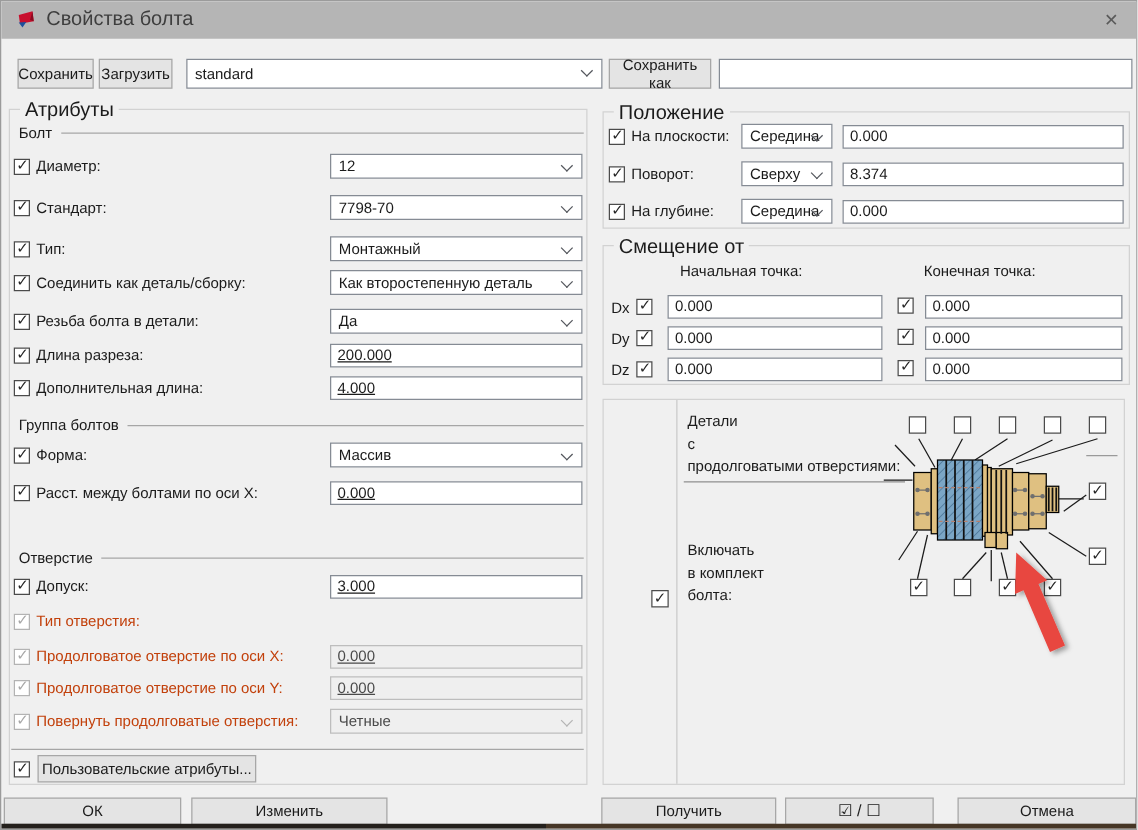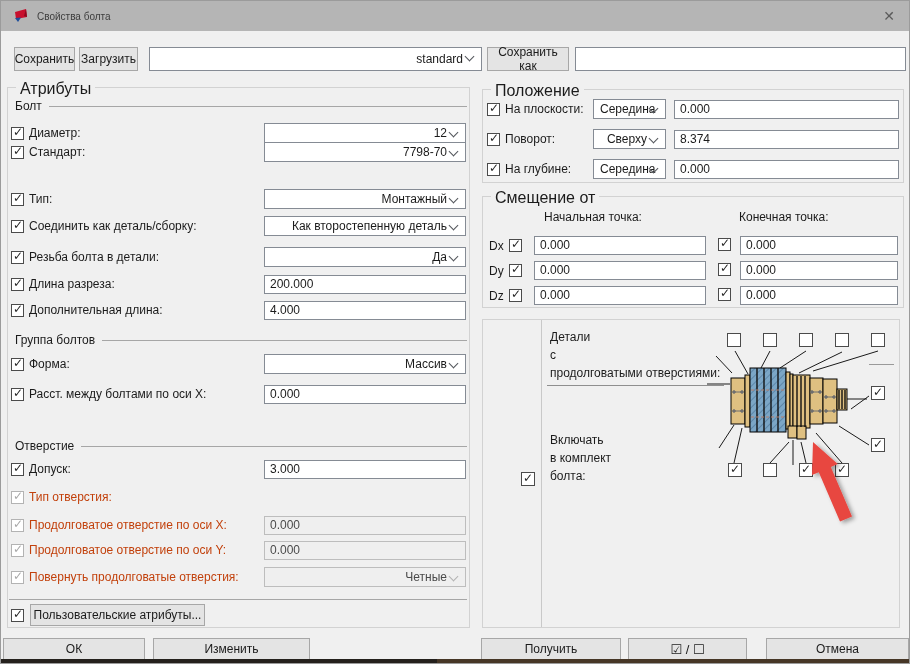--- a/index.html
+++ b/index.html
@@ -2,45 +2,45 @@
 <html><head>
 <meta charset="utf-8">
 <style>
   * { box-sizing: border-box; margin: 0; padding: 0; }
   html,body { width:910px; height:664px; }
   body { font-family:"Liberation Sans","DejaVu Sans",sans-serif; font-size:12px; color:#1b1b1b; }
   .dlg { position:relative; width:910px; height:664px; background:#f0f0f0; border:1px solid #9b9b9b; overflow:hidden; }
 
   
   .titlebar { position:absolute; left:0; top:0; width:100%; height:30px; background:#b5b5b5; display:flex; align-items:center; }
-  .titlebar .title { margin-left:8px; color:#3e3e3e; font-size:10px; }
+  .titlebar .title { margin-left:8px; color:#3e3e3e; font-size:16px; }
   .app-icon { margin-left:12px; width:16px; height:16px; display:inline-block; }
   .close { position:absolute; right:10px; top:6px; width:20px; height:18px; text-align:center; color:#5a5a5a; font-size:14px; line-height:18px; cursor:default; }
 
   
   .btn { position:absolute; background:#e4e4e4; border:1px solid #a7a7a7; font-family:inherit; font-size:12px; color:#1b1b1b; display:flex; align-items:center; justify-content:center; }
   .txtbox { position:absolute; background:#fff; border:1px solid #858b94; font-family:inherit; font-size:12px; color:#1b1b1b; padding:0 5px; }
-  .combo { position:relative; background:#fff; border:1px solid #858b94; height:20px; padding:2px 18px 0 6px; white-space:nowrap; overflow:hidden;text-align:right; }
+  .combo { position:relative; background:#fff; border:1px solid #858b94; height:20px; padding:2px 18px 0 6px; white-space:nowrap; overflow:hidden; }
   .combo::after { content:""; position:absolute; right:8px; top:5px; width:6px; height:6px; border-right:1.4px solid #53565c; border-bottom:1.4px solid #53565c; transform:rotate(45deg); }
   .cb { width:13px; height:13px; min-width:13px; border:1px solid #4b4b4b; background:#fff; display:inline-block; position:relative; }
   .cb.on::after { content:"\2713"; position:absolute; left:-1px; top:-3px; width:14px; text-align:center; font-size:12px; font-weight:bold; color:#262626; }
 
   
   .group { position:absolute; border:1px solid #d2d2d2; }
   .glabel { position:absolute; top:-8px; left:8px; background:#f0f0f0; padding:0 4px; font-size:16px; color:#1b1b1b; }
   .sect { position:absolute; display:flex; align-items:center; }
   .sect .sectlbl { padding-right:7px; }
   .sect .sectline { flex:1; height:1px; background:#a6a6a6; }
   .hline { position:absolute; height:1px; background:#a6a6a6; }
 
   
   .lrow { position:absolute; left:10px; width:457px; height:20px; display:flex; align-items:center; }
   .lrow .lbl { margin-left:5px; }
   .lrow .ctrl { position:absolute; left:253px; top:0; width:202px; }
-  .lrow .txtctrl { position:absolute; left:253px; top:1px; width:202px; height:19px; background:#fff; border:1px solid #858b94; padding:1px 5px 0 5px; }
+  .lrow .txtctrl { position:absolute; left:253px; top:1px; width:202px; height:19px; background:#fff; border:1px solid #858b94; padding:1px 5px 0 5px;text-decoration:underline; }
   .dis .lbl { color:#c2410c; }
   .dis .cb { border-color:#b3b3b3; }
   .dis .cb.on::after { color:#a8a8a8; }
   .dis .combo, .dis .txtctrl { background:#efefef; border-color:#bdbdbd; color:#4a4a4a; }
   .dis .combo::after { border-color:#b3b3b3; }
 
   
   .prow { position:absolute; left:486px; width:417px; height:20px; display:flex; align-items:center; }
   .prow .lbl { margin-left:5px; }
   .prow .ctrl { position:absolute; left:106px; top:0; width:73px; }
@@ -94,21 +94,21 @@
   <div class="sect" style="left:14px;top:98px;width:452px">
     <span class="sectlbl">Болт</span>
       <span class="sectline"></span>
   </div>
 
   <div class="lrow" style="top:122px">
     <span class="cb on"></span>
     <span class="lbl">Диаметр:</span>
     <div class="combo ctrl"><span>12</span></div>
   </div>
-  <div class="lrow" style="top:141px">
+  <div class="lrow" style="top:155px">
     <span class="cb on"></span>
     <span class="lbl">Стандарт:</span>
     <div class="combo ctrl"><span>7798-70</span></div>
   </div>
   <div class="lrow" style="top:188px">
     <span class="cb on"></span>
     <span class="lbl">Тип:</span>
     <div class="combo ctrl"><span>Монтажный</span></div>
   </div>
   <div class="lrow" style="top:215px">

